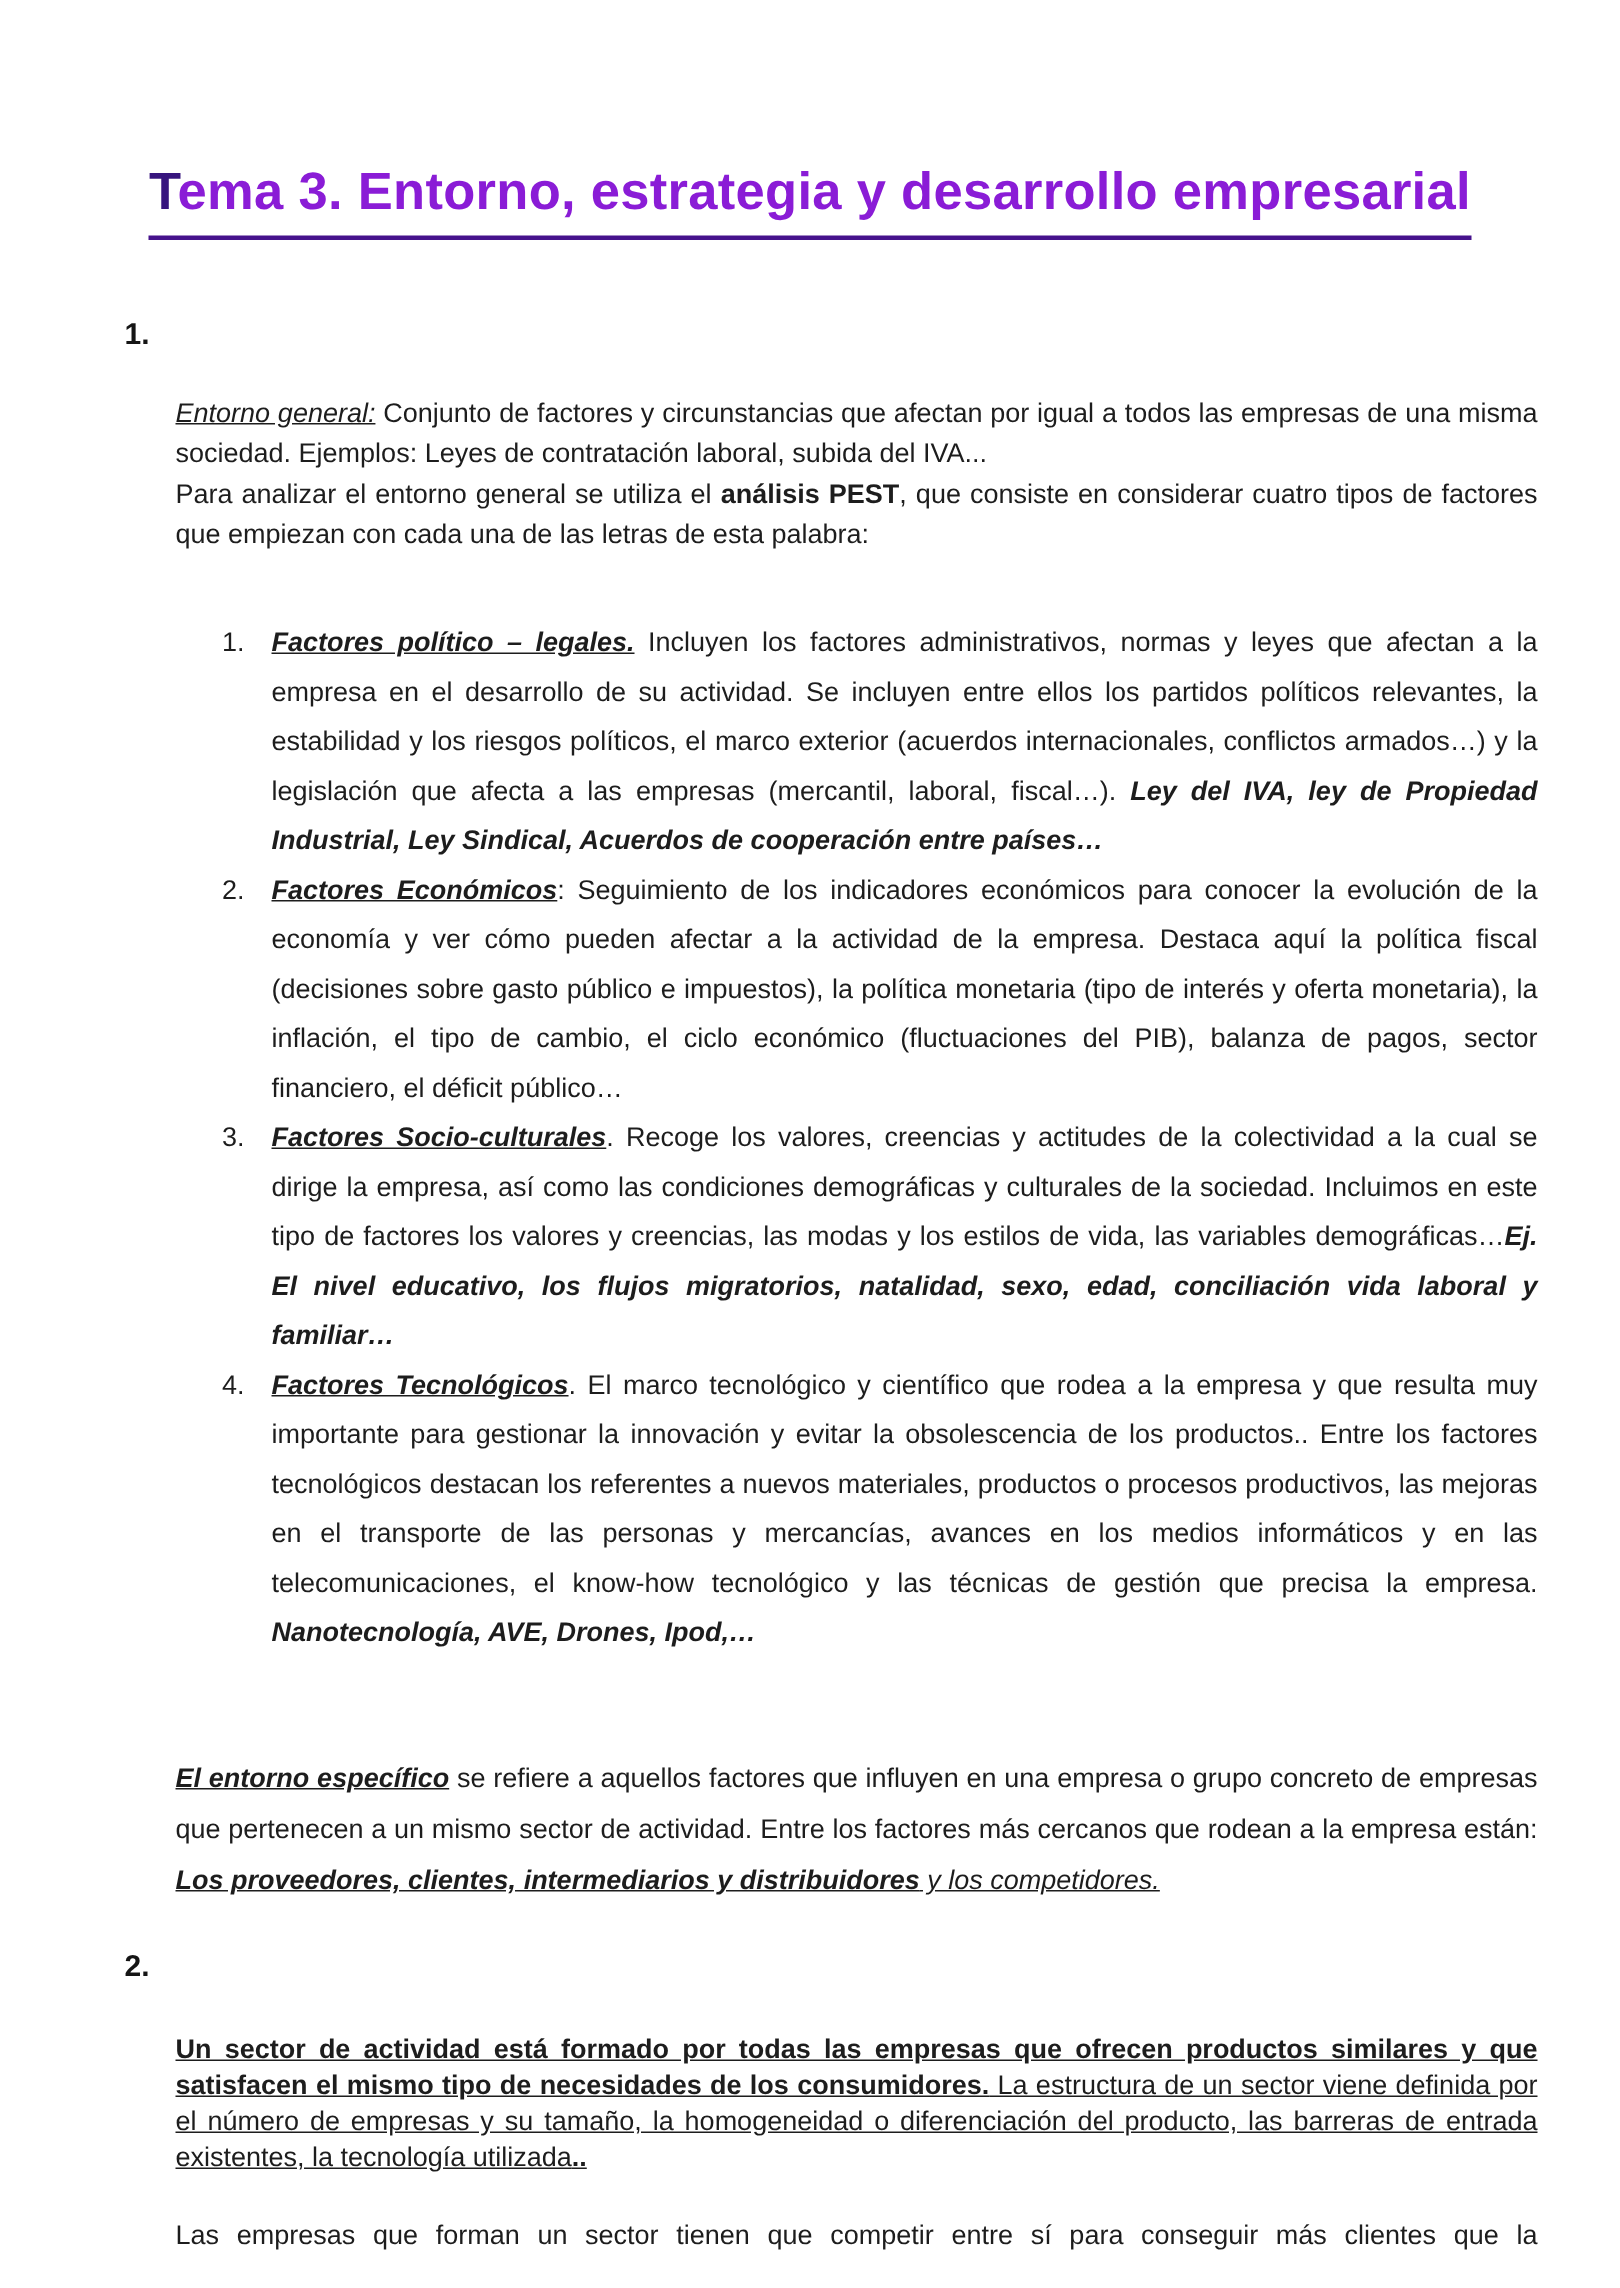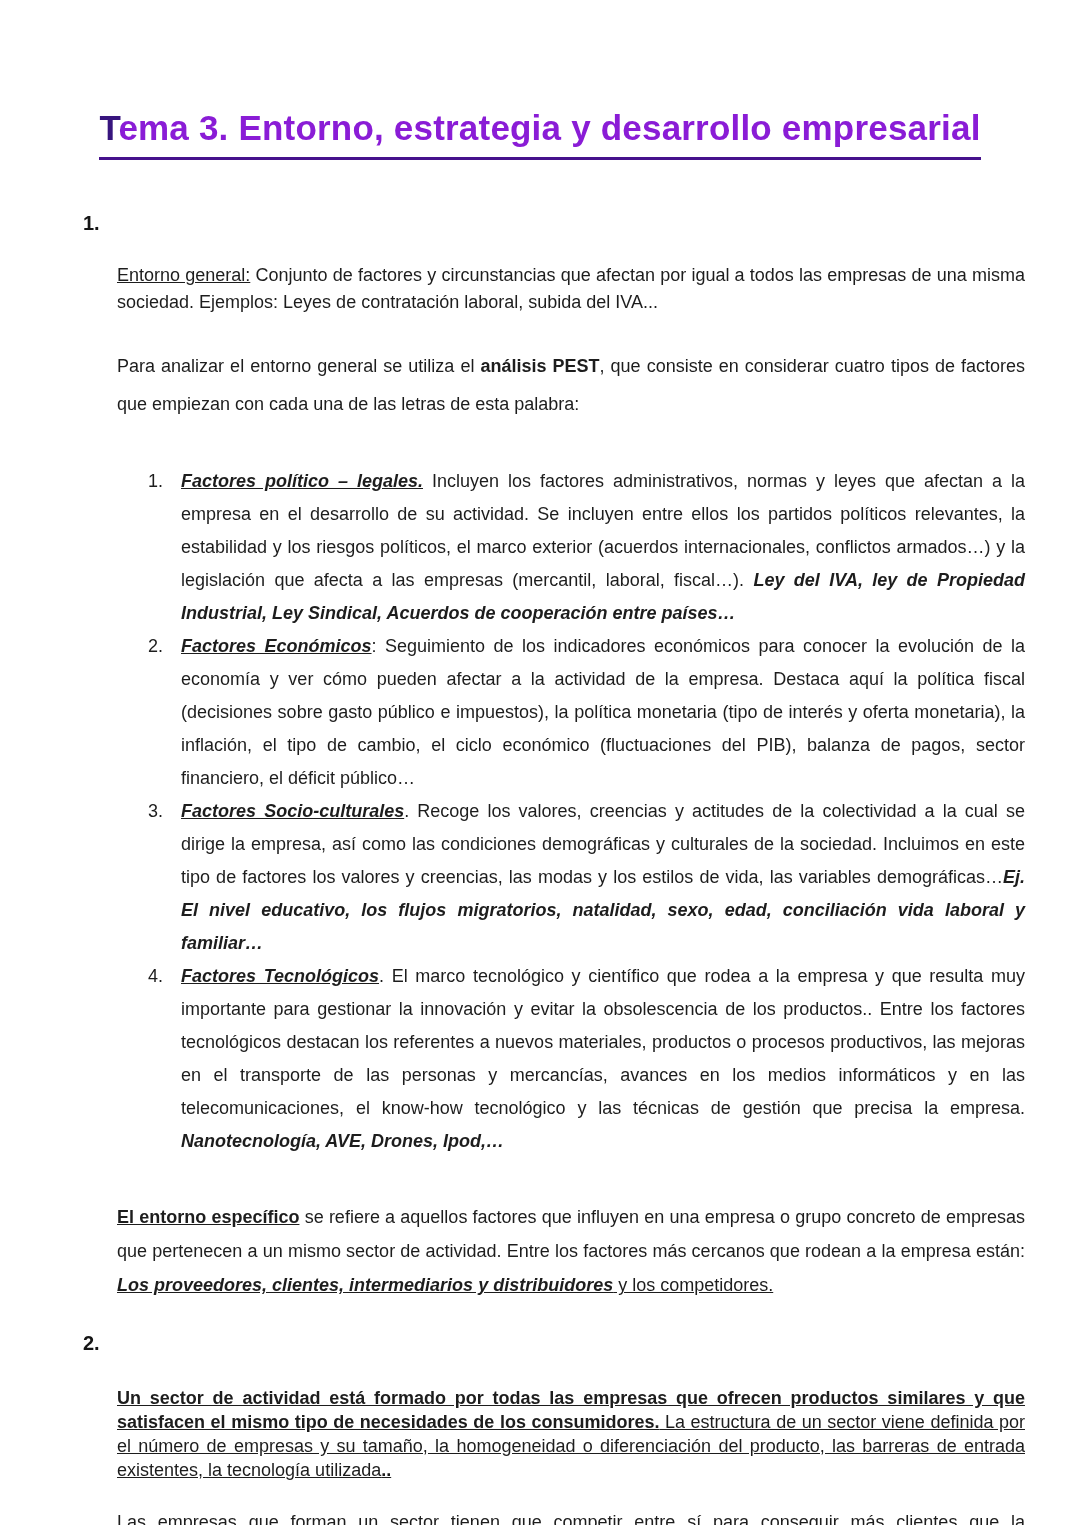--- a/index.html
+++ b/index.html
@@ -51,38 +51,38 @@
     margin-left:-34px;
     line-height:26px;
   }
   .sec-heading .h-num{width:34px;flex:0 0 34px;}
   .h1-heading{margin-top:50px;}
   .h2-heading{margin-top:28px;}
 
   
   p{margin:0;font-size:18px;}
   .para-general{margin-top:26px;line-height:27px;text-align:justify;}
-  .para-pest{margin-top:31px;line-height:38px;text-align:justify;}
-  .para-especifico{margin-top:42px;line-height:34px;text-align:justify;}
+  .para-pest{line-height:27px;text-align:justify;}
+  .para-especifico{margin-top:63px;line-height:34px;text-align:justify;}
   .para-sector{margin-top:30px;line-height:24px;text-align:justify;text-decoration:underline;}
   .para-competir{margin-top:28px;line-height:24px;text-align:justify;text-align-last:justify;}
 
   
   .factor-list{margin-top:42px;}
   .factor{
     display:flex;
     margin-left:31px;
     font-size:18px;
     line-height:33px;
   }
   .factor .f-num{width:33px;flex:0 0 33px;}
   .factor .f-body{flex:1;text-align:justify;}
 
   
-  .u{text-decoration:underline;}
+  .u{text-decoration:underline;font-style:italic;}
   .b{font-weight:bold;}
   .i{font-style:italic;font-weight:bold;}
 </style>
 </head>
 <body>
 
 <div class="page">
 
   <div class="title-wrap">
     <span class="doc-title"><span class="t-first">T</span><span class="t-rest">ema 3. Entorno, estrategia y desarrollo empresarial</span></span>

